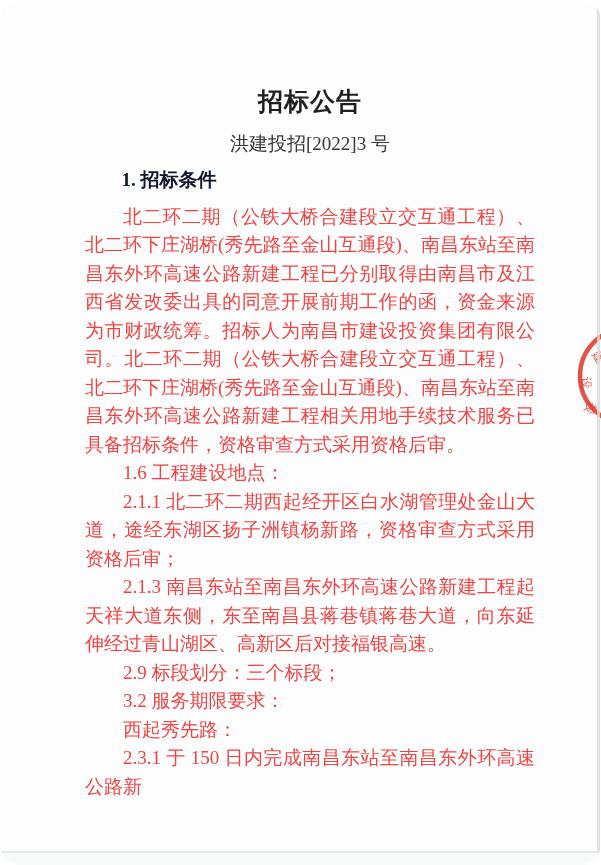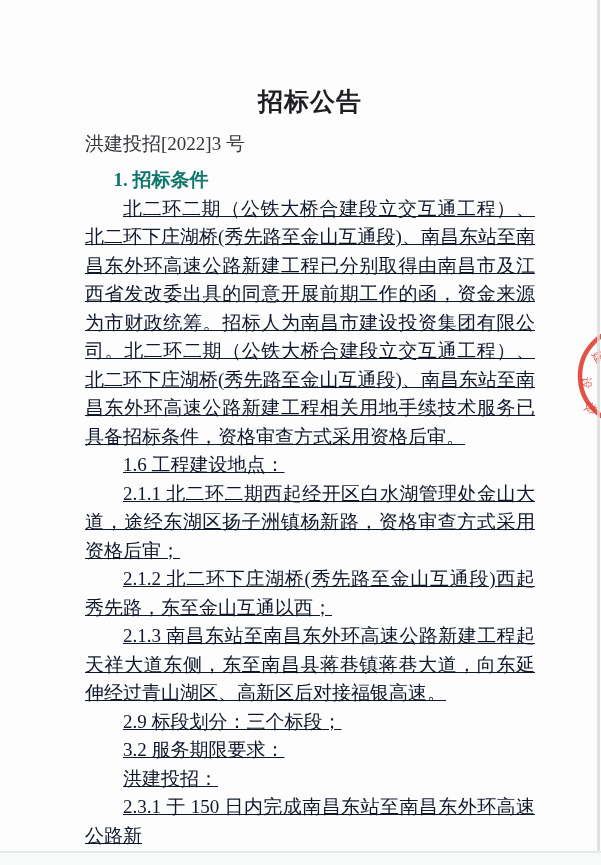--- a/index.html
+++ b/index.html
@@ -8,63 +8,63 @@
     background: #ffffff;
   }
   .page {
     position: relative;
     width: 601px;
     height: 865px;
     background: #fdfdfd;
     overflow: hidden;
     font-family: "Liberation Serif", "DejaVu Serif", serif;
     color: #2b2b2f;
+    border-radius: 20px;
   }
   .content {
     position: absolute;
     left: 85px;
     top: 84px;
     width: 450px;
   }
   .title {
     margin: 0;
     font-size: 25px;
     font-weight: bold;
     line-height: 36px;
     text-align: center;
     color: #1f1f23;
     letter-spacing: 1px;
   }
   .docnum {
     margin: 10px 0 0 0;
     font-size: 19px;
     line-height: 28px;
-    text-align: left;
+    text-align: center;
     color: #35353a;
   }
   .heading {
-    margin: 0;
+    margin: 8px;
     font-size: 19px;
     font-weight: bold;
     line-height: 28.5px;
     text-indent: 1.5em;
-    color: #0f766e;
+    color: #0f172a;
   }
   .heading.first {
     margin-top: 8px;
   }
   .para {
     margin: 0;
     font-size: 19px;
     line-height: 28.5px;
     text-indent: 2em;
     text-align: justify;
     text-justify: inter-ideograph;
-    color: #0f172a;
-    text-decoration: underline;
+    color: #ef4444;
   }
   .stamp {
     position: absolute;
     top: 322px;
     right: 0;
     width: 30px;
     height: 110px;
     pointer-events: none;
   }
   .page-edge-right {
@@ -100,25 +100,24 @@
 
   <div class="content">
     <h1 class="title">招标公告</h1>
     <div class="docnum">洪建投招[2022]3 号</div>
 
     <div class="heading first">1. 招标条件</div>
     <p class="para">北二环二期（公铁大桥合建段立交互通工程）、北二环下庄湖桥(秀先路至金山互通段)、南昌东站至南昌东外环高速公路新建工程已分别取得由南昌市及江西省发改委出具的同意开展前期工作的函，资金来源为市财政统筹。招标人为南昌市建设投资集团有限公司。北二环二期（公铁大桥合建段立交互通工程）、北二环下庄湖桥(秀先路至金山互通段)、南昌东站至南昌东外环高速公路新建工程相关用地手续技术服务已具备招标条件，资格审查方式采用资格后审。</p>
 
     <p class="para">1.6 工程建设地点：</p>
     <p class="para">2.1.1 北二环二期西起经开区白水湖管理处金山大道，途经东湖区扬子洲镇杨新路，资格审查方式采用资格后审；</p>
-    <p class="para">2.1.2 北二环下庄湖桥(秀先路至金山互通段)西起秀先路，东至金山互通以西；</p>
     <p class="para">2.1.3 南昌东站至南昌东外环高速公路新建工程起天祥大道东侧，东至南昌县蒋巷镇蒋巷大道，向东延伸经过青山湖区、高新区后对接福银高速。</p>
     <p class="para">2.9 标段划分：三个标段；</p>
     <p class="para">3.2 服务期限要求：</p>
-    <p class="para">洪建投招：</p>
+    <p class="para">西起秀先路：</p>
     <p class="para">2.3.1 于 150 日内完成南昌东站至南昌东外环高速公路新</p>
   </div>
 
   <svg class="stamp" viewBox="0 0 30 110" xmlns="http://www.w3.org/2000/svg">
     <circle cx="57" cy="54" r="48" fill="none" stroke="#dd3b2e" stroke-width="4.5" opacity="0.88"></circle>
     <text x="24" y="34" font-size="12" fill="#dd3b2e" opacity="0.8" transform="rotate(55 24 30)">建</text>
     <text x="15" y="59" font-size="12" fill="#dd3b2e" opacity="0.8" transform="rotate(88 15 55)">设</text>
     <text x="22" y="85" font-size="12" fill="#dd3b2e" opacity="0.8" transform="rotate(118 22 81)">投</text>
   </svg>
 

